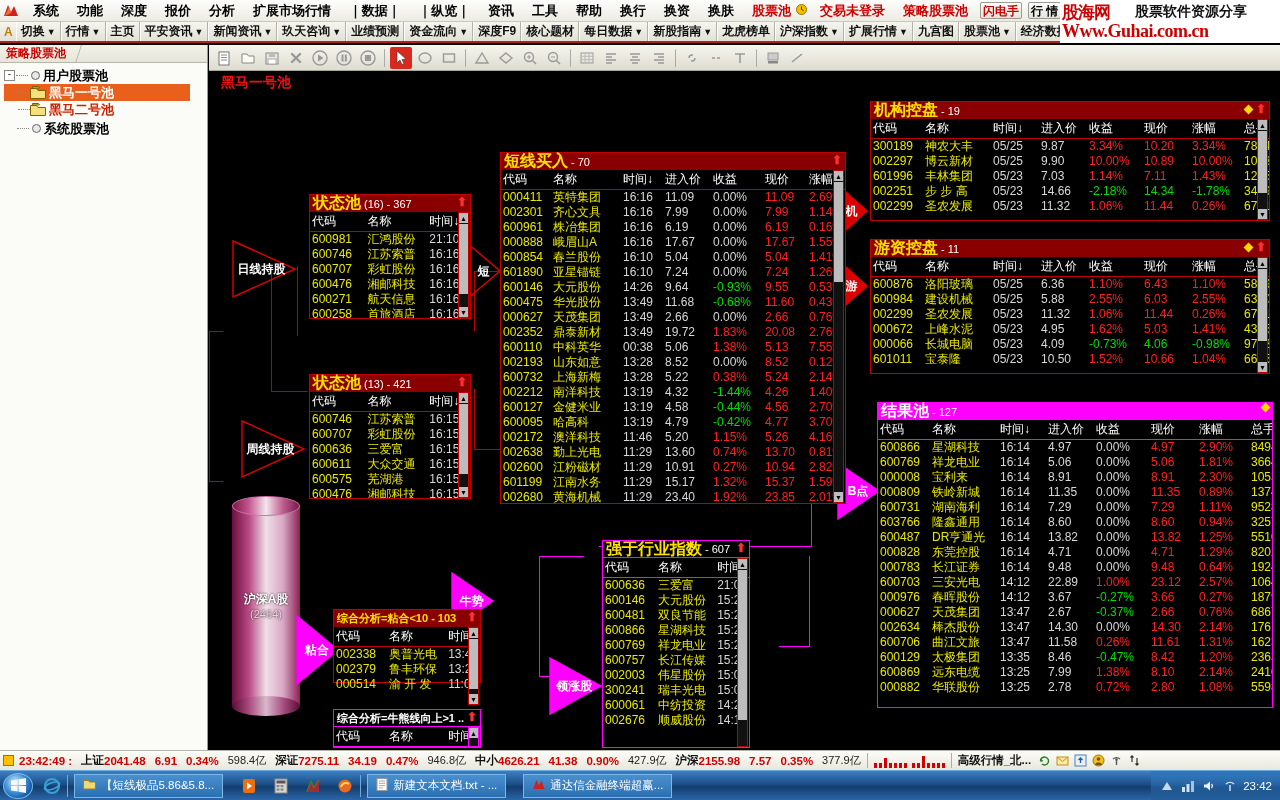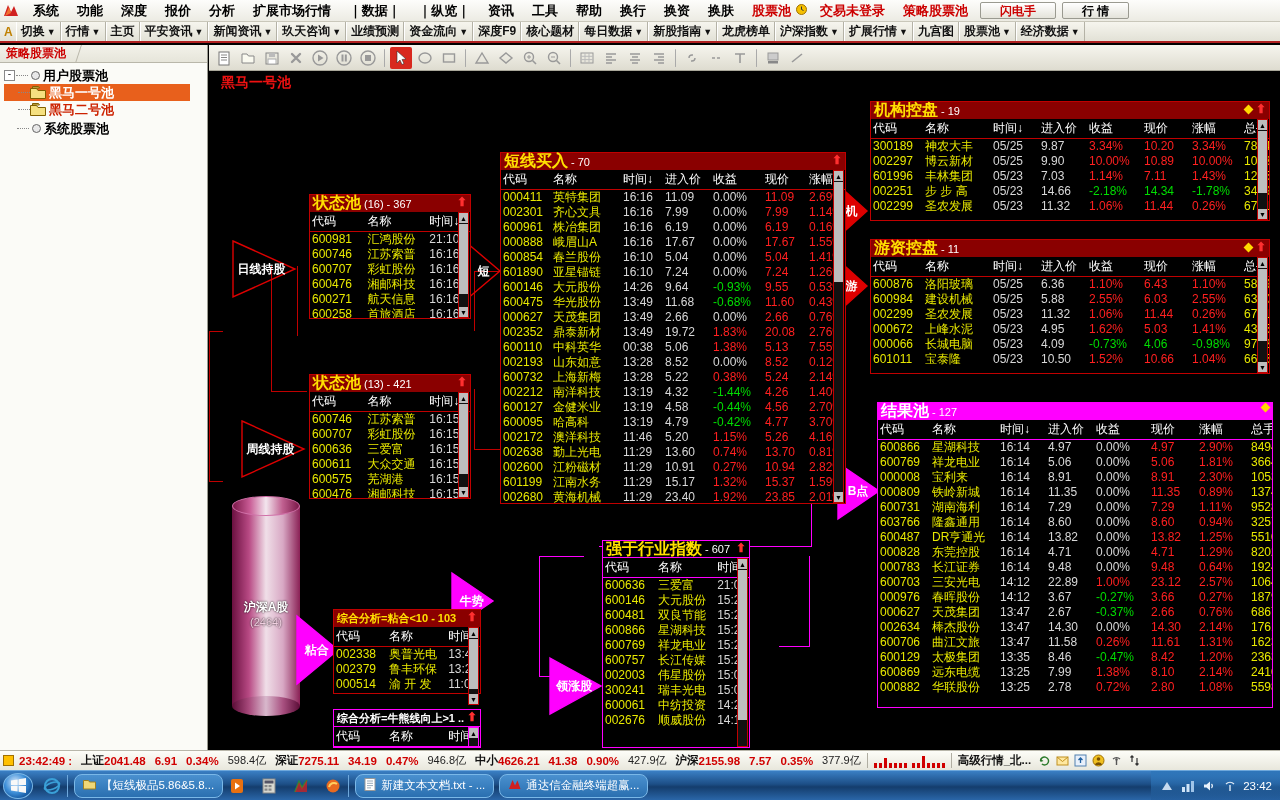--- a/index.html
+++ b/index.html
@@ -20,21 +20,21 @@
   }
   .logo-ico { width:18px; height:16px; margin-right:4px; position:relative; }
   .logo-ico svg { display:block; }
   .menubar .mi {
     font-size:13px; font-weight:bold; color:#000; padding:1px 9px;
     white-space:nowrap; line-height:18px; cursor:default;
   }
   .menubar .mi.red { color:#cc0000; }
   .menubar .btnbox {
     border:1px solid #9a9a90; border-radius:2px; background:linear-gradient(#fff,#e4e3da);
-    margin:0 3px; padding:0 19px; font-size:12px; font-weight:bold; color:#cc0000;
+    margin:0 3px; padding:0 2px; font-size:12px; font-weight:bold; color:#cc0000;
     line-height:16px; height:17px; display:flex; align-items:center;
   }
   .menubar .btnbox.blk { color:#000; }
   
   .toolbar2 {
     position:absolute; left:0; top:22px; width:1280px; height:21px;
     background:linear-gradient(#f6f5ee,#e2e1d6);
     border-bottom:2px solid #b02020;
     display:flex; align-items:center; padding-left:1px;
   }
@@ -168,21 +168,21 @@
     position:absolute; left:0; top:0; width:68px; height:20px; border-radius:50%;
     background:linear-gradient(to right,#7a1848,#c85a94,#f3e6ee,#c06090,#7a1848);
     border:1px solid #d070a8;
   }
   .cyl .bot {
     position:absolute; left:0; top:200px; width:68px; height:20px; border-radius:50%;
     background:linear-gradient(to right,#5a0c36,#a84a7c,#d8b8cc,#a85080,#5a0c36);
   }
   .cyl .clbl {
     position:absolute; left:0; top:95px; width:68px; text-align:center;
-    font-size:12px; font-weight:bold; color:#ffffff; text-shadow:0 0 2px #000;margin-top:8px;
+    font-size:12px; font-weight:bold; color:#ffffff; text-shadow:0 0 2px #000;
   }
   .cyl .clbl small { display:block; font-size:11px; font-weight:normal; color:#f0d0e0;}
   
   .wm {
     position:absolute; pointer-events:none; font-weight:bold; white-space:nowrap;
   }
   .wm1 { left:233px; top:390px; font-size:25px; color:#dd0000;
          font-family:"Liberation Serif", serif; letter-spacing:1px; opacity:0.95;}
   
   .statusbar {
@@ -210,23 +210,23 @@
   .startorb {
     width:30px;height:26px;margin-left:3px;border-radius:50%;
     background:radial-gradient(circle at 40% 35%, #d8eafc, #3e8fd8 45%, #1a5fa8 70%, #0d3f78);
     border:1px solid #7ab8e8; display:flex;align-items:center;justify-content:center;
   }
   .qlaunch { display:flex; align-items:center; gap:8px; margin-left:10px; }
   .qlaunch .qi { width:18px;height:18px; display:flex;align-items:center;justify-content:center; }
   .tbsep { width:1px;height:22px;background:#6ea8dc;margin:0 6px; }
   .tbtask {
     height:24px; display:flex; align-items:center; gap:5px; padding:0 8px;
-    background:linear-gradient(#4a90cf,#2a6fb0); border:1px solid #7ab8e8; border-radius:8px;
+    background:linear-gradient(#4a90cf,#2a6fb0); border:1px solid #7ab8e8; border-radius:0;
     color:#fff; font-size:11.5px; white-space:nowrap; max-width:185px; overflow:hidden;
-    margin-right:5px;
+    margin-right:17px;
   }
   .tray {
     margin-left:auto; height:30px; display:flex; align-items:center; gap:6px; padding:0 8px;
     background:linear-gradient(#2f76ba,#15498240); color:#fff; font-size:11.5px;
   }
   .tray .ti { width:15px;height:15px; display:flex;align-items:center;justify-content:center; }
 </style>
 </head>
 <body>
 
@@ -329,20 +329,25 @@
     <div class="tb">
         <span>股票池</span>
         <span class="cv">▼</span>
       </div>
     <div class="tb">
         <span>经济数据</span>
         <span class="cv">▼</span>
       </div>
   </div>
 
+  <div class="banner">
+    <div class="b1">股海网</div>
+    <div class="b2">股票软件资源分享</div>
+    <div class="b3">Www.Guhai.com.cn</div>
+  </div>
 
   <div class="treepanel">
     <div class="treetab">
       <span>策略股票池</span>
     </div>
     <div class="tree">
       <div class="trow">
         <span class="expander">-</span>
         <span class="dots"></span>
         <span class="node"></span>
@@ -1311,21 +1316,21 @@
                 <td class="up">0.72%</td>
                 <td class="up">2.80</td>
                 <td class="up">1.08%</td>
                 <td class="c-vol">55985</td>
               </tr>
             </tbody>
         </table>
       </div>
     </div>
 
-    <div class="pool" style="left:124px;top:538px;width:148px;height:85px;">
+    <div class="pool" style="left:124px;top:538px;width:148px;height:74px;">
       <div class="phdr">
         <span class="ptitle" style="font-size:11px;">综合分析=粘合&lt;10 - 103</span>
         <span class="hicons">
             <span class="uparrow">⬆</span>
           </span>
       </div>
       <div class="bodywrap" style="height:78px;">
         <table>
           <thead>
               <tr>

